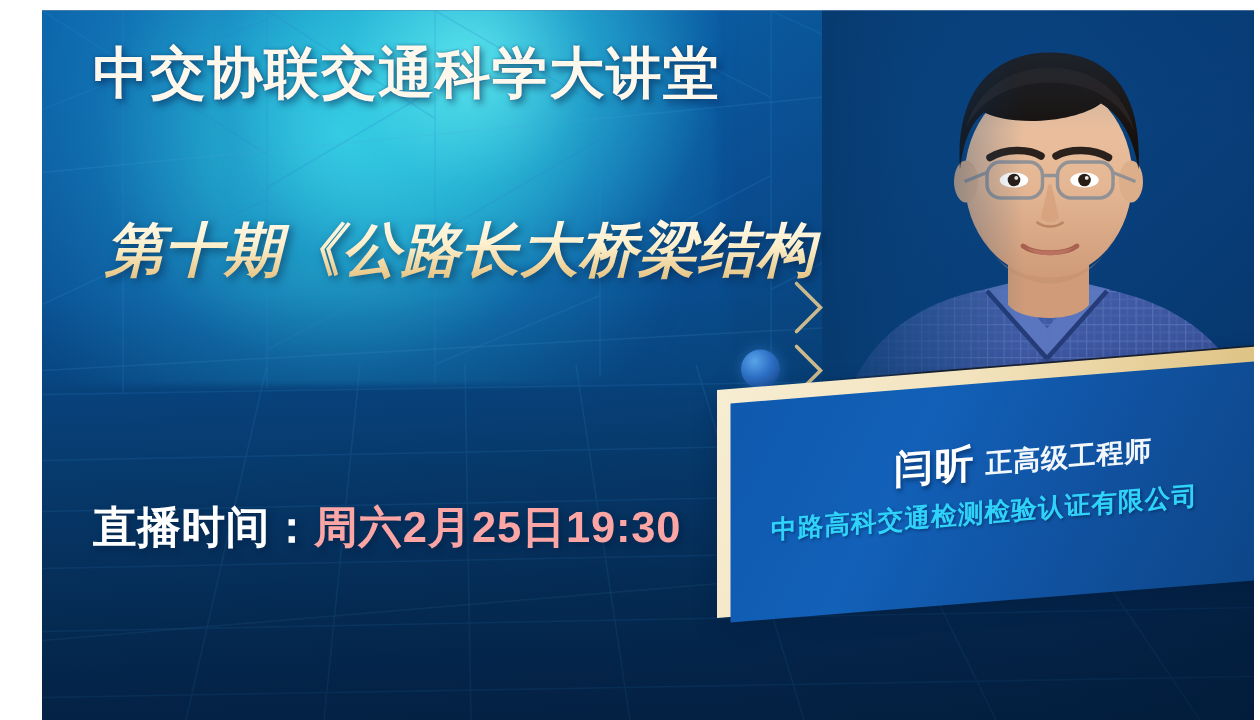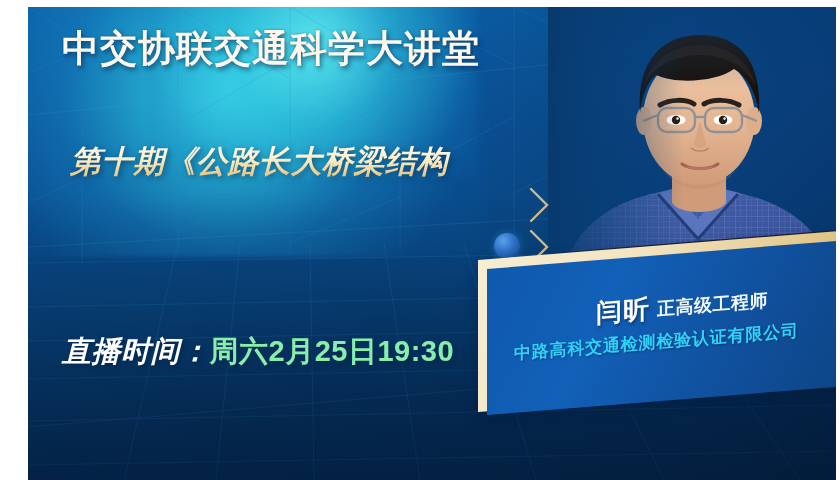--- a/index.html
+++ b/index.html
@@ -138,21 +138,21 @@
       0 0 2px rgba(10,60,120,0.55),
       2px 3px 5px rgba(3,30,70,0.55);
   }
 
   
   .subtitle {
     position: absolute;
     left: 42px;
     top: 133px;
     width: 520px;
-    font-size: 31px;
+    font-size: 39px;
     line-height: 1.42;
     font-style: italic;
     font-weight: 700;
     letter-spacing: 0.5px;
     background: linear-gradient(to bottom, #fffaf0 0%, #fdf0cd 42%, #edd097 72%, #d9b167 100%);
     -webkit-background-clip: text;
     background-clip: text;
     color: transparent;
     -webkit-text-fill-color: transparent;
     filter: drop-shadow(2px 2px 3px rgba(3,28,62,0.55));
@@ -163,22 +163,22 @@
   .livetime {
     position: absolute;
     left: 34px;
     top: 325px;
     font-size: 29px;
     font-weight: 700;
     white-space: nowrap;
     letter-spacing: 0.5px;
     text-shadow: 2px 2px 4px rgba(3,28,62,0.55);
   }
-  .livetime .lbl { color: #ffffff; font-style: italic; }
-  .livetime .val { color: #86efac; }
+  .livetime .lbl { color: #ffffff; }
+  .livetime .val { color: #fca5a5; }
 
   
   .speaker-panel {
     position: absolute;
     left: 450px;
     top: 253px;
     width: 400px;
     height: 152px;
   }
   

